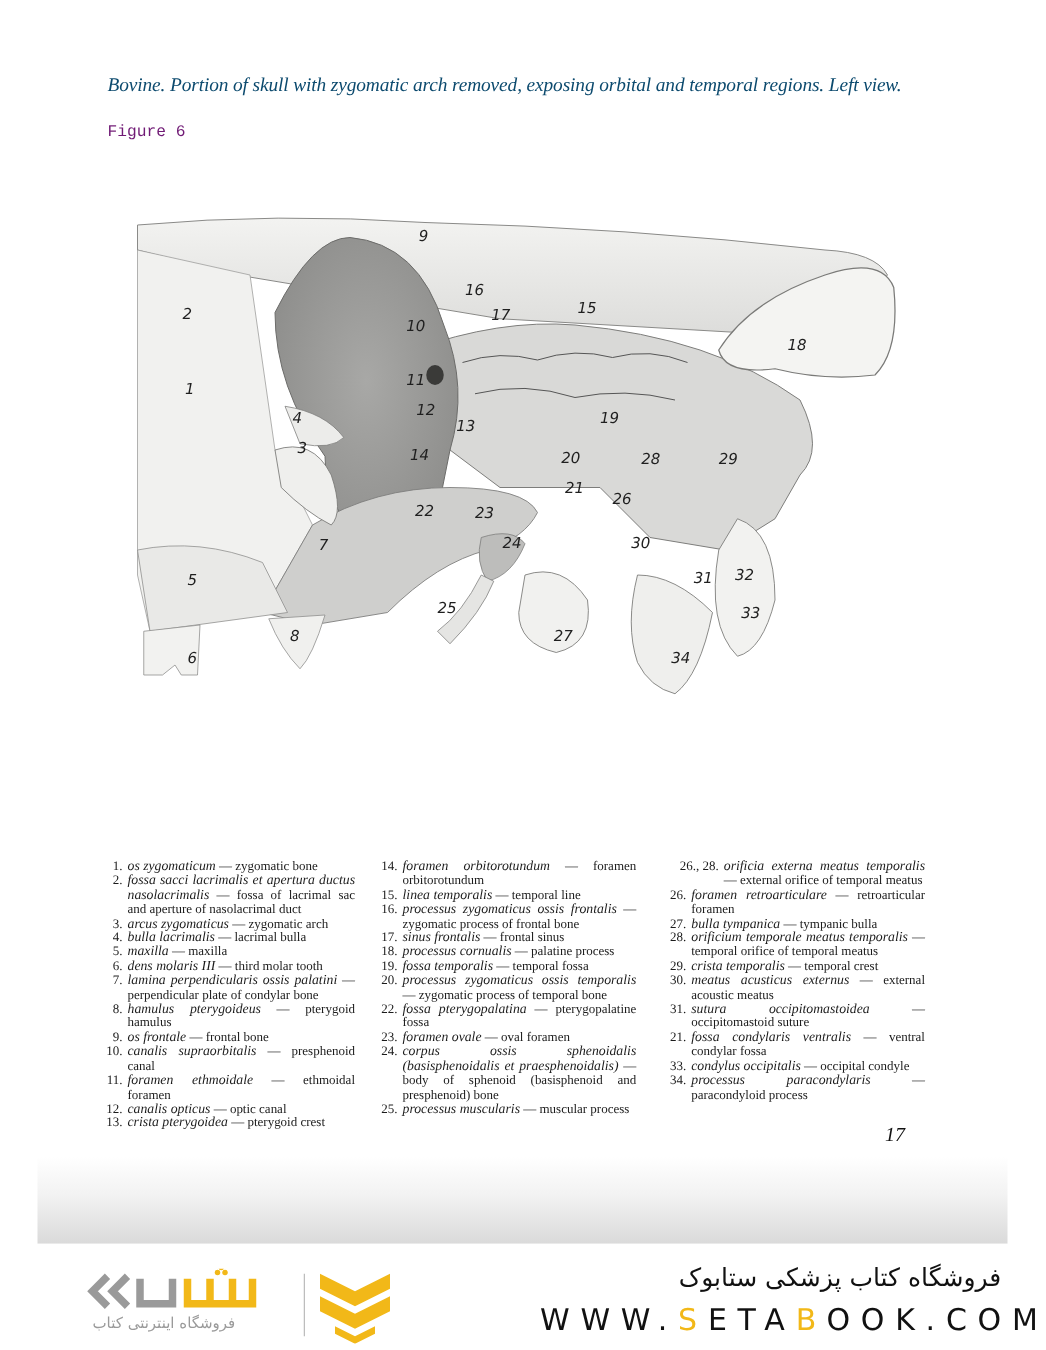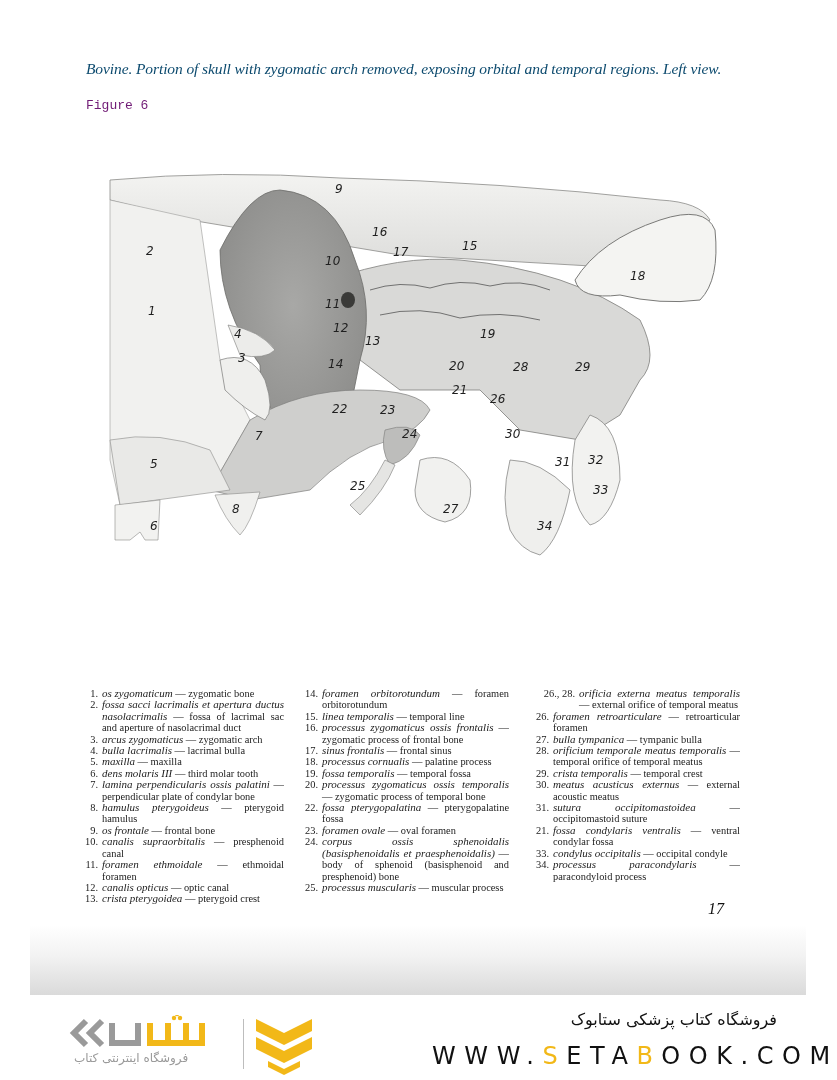--- a/index.html
+++ b/index.html
@@ -42,22 +42,22 @@
   }
 
   .footer { position: absolute; left: 0; top: 995px; width: 837px; height: 85px; background: #fff; }
   .logo-wrap { position: absolute; left: 68px; top: 1015px; width: 250px; height: 58px; text-decoration: underline; }
   .logo-latin { position: absolute; left: 0; top: 0; }
   .logo-sub { position: absolute; left: 6px; top: 36px; font-family: "DejaVu Sans", sans-serif; font-size: 12px; color: #9a9a9a; direction: rtl; }
   .logo-divider { position: absolute; left: 175px; top: 4px; width: 1px; height: 50px; background: #bdbdbd; }
   .logo-mark { position: absolute; left: 186px; top: 2px; }
 
   .shop-fa {
-    position: absolute; right: 60px; top: 1010px;
-    font-family: "DejaVu Sans", sans-serif; font-size: 16px; color: #111; direction: rtl;
+    position: absolute; right: 36px; top: 1010px;
+    font-family: "DejaVu Sans", sans-serif; font-size: 20px; color: #111; direction: rtl;
   }
   .shop-url {
     position: absolute; left: 432px; top: 1042px;
     font-family: "DejaVu Sans", sans-serif; font-size: 24px; letter-spacing: 8.6px; color: #111;
   }
   .shop-url .hl { color: #f2b818; }
 </style>
 </head>
 <body>
 

